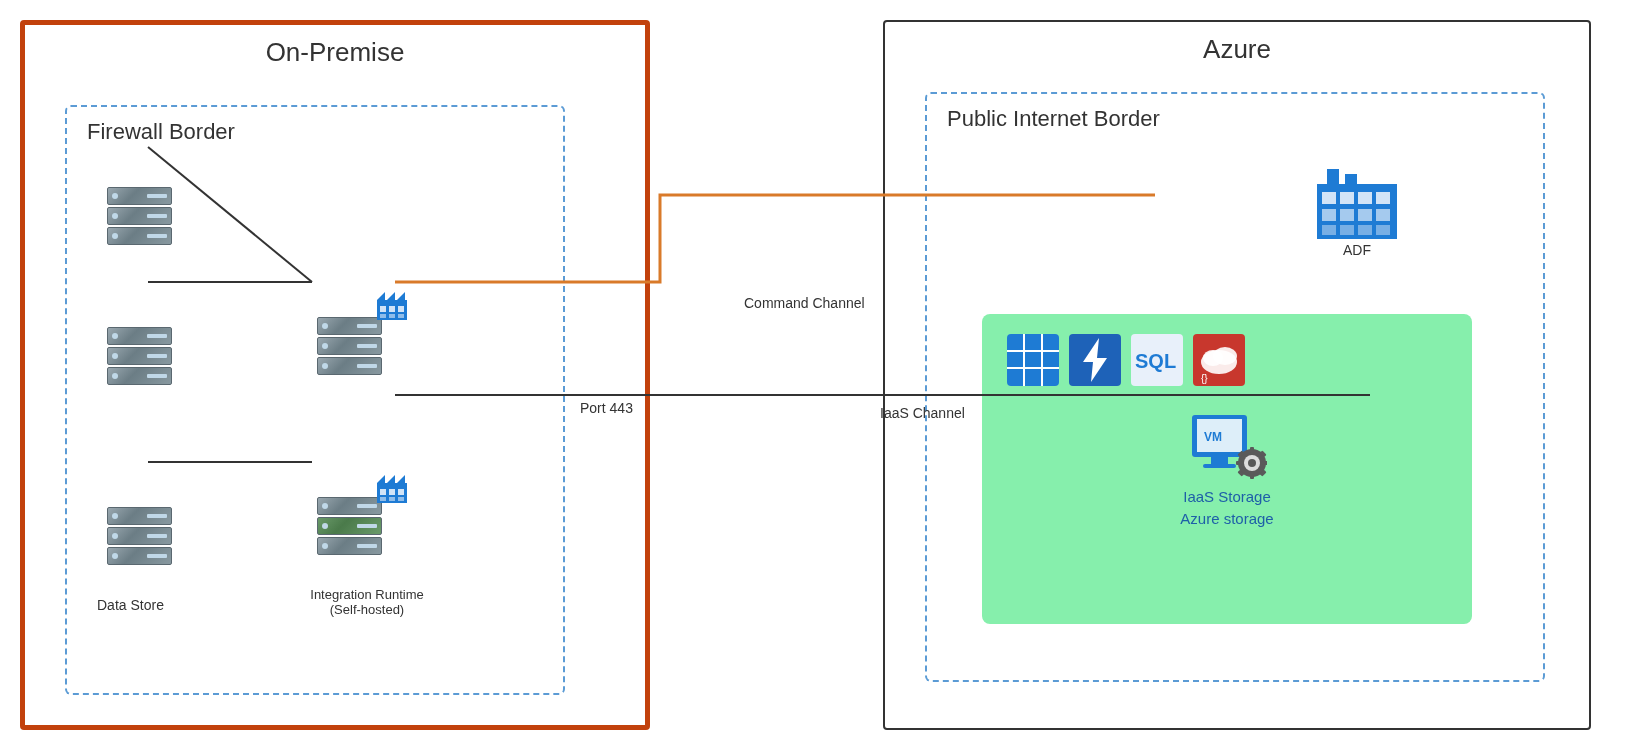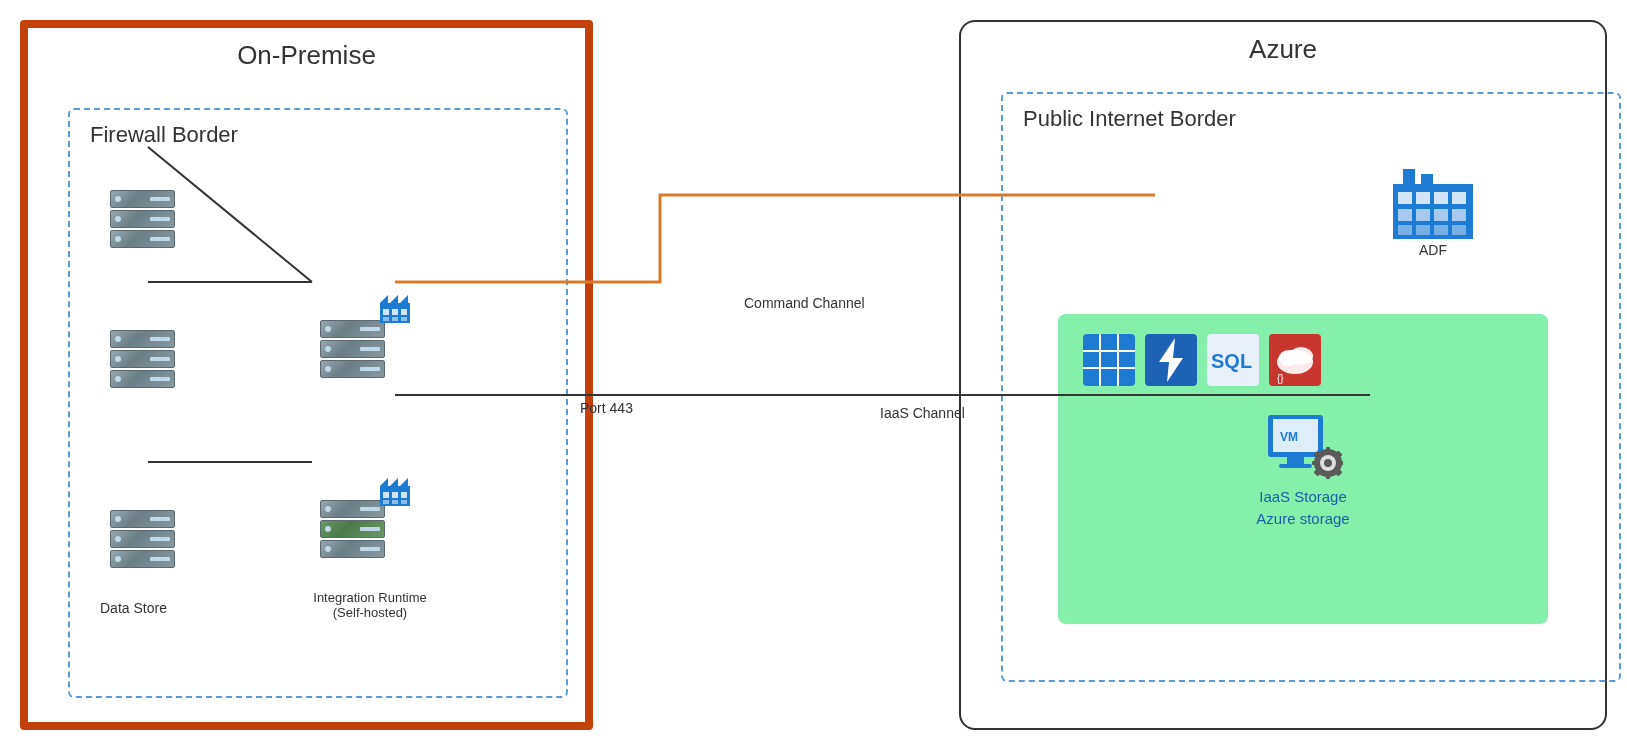--- a/index.html
+++ b/index.html
@@ -20,34 +20,34 @@
       align-items: center;
       justify-content: center;
       padding: 20px;
     }
 
     
     .on-premise-box {
       position: absolute;
       left: 20px;
       top: 20px;
-      width: 573px;
+      width: 630px;
       height: 710px;
-      border: 8px solid #c2410c;
+      border: 5px solid #c2410c;
       border-radius: 4px;
     }
 
     .azure-box {
       position: absolute;
-      right: 20px;
+      right: 36px;
       top: 20px;
-      width: 648px;
+      width: 708px;
       height: 710px;
       border: 2px solid #333;
-      border-radius: 16px;
+      border-radius: 4px;
     }
 
     .section-title {
       position: absolute;
       top: 12px;
       left: 50%;
       transform: translateX(-50%);
       font-size: 26px;
       font-weight: 400;
       color: #333;

